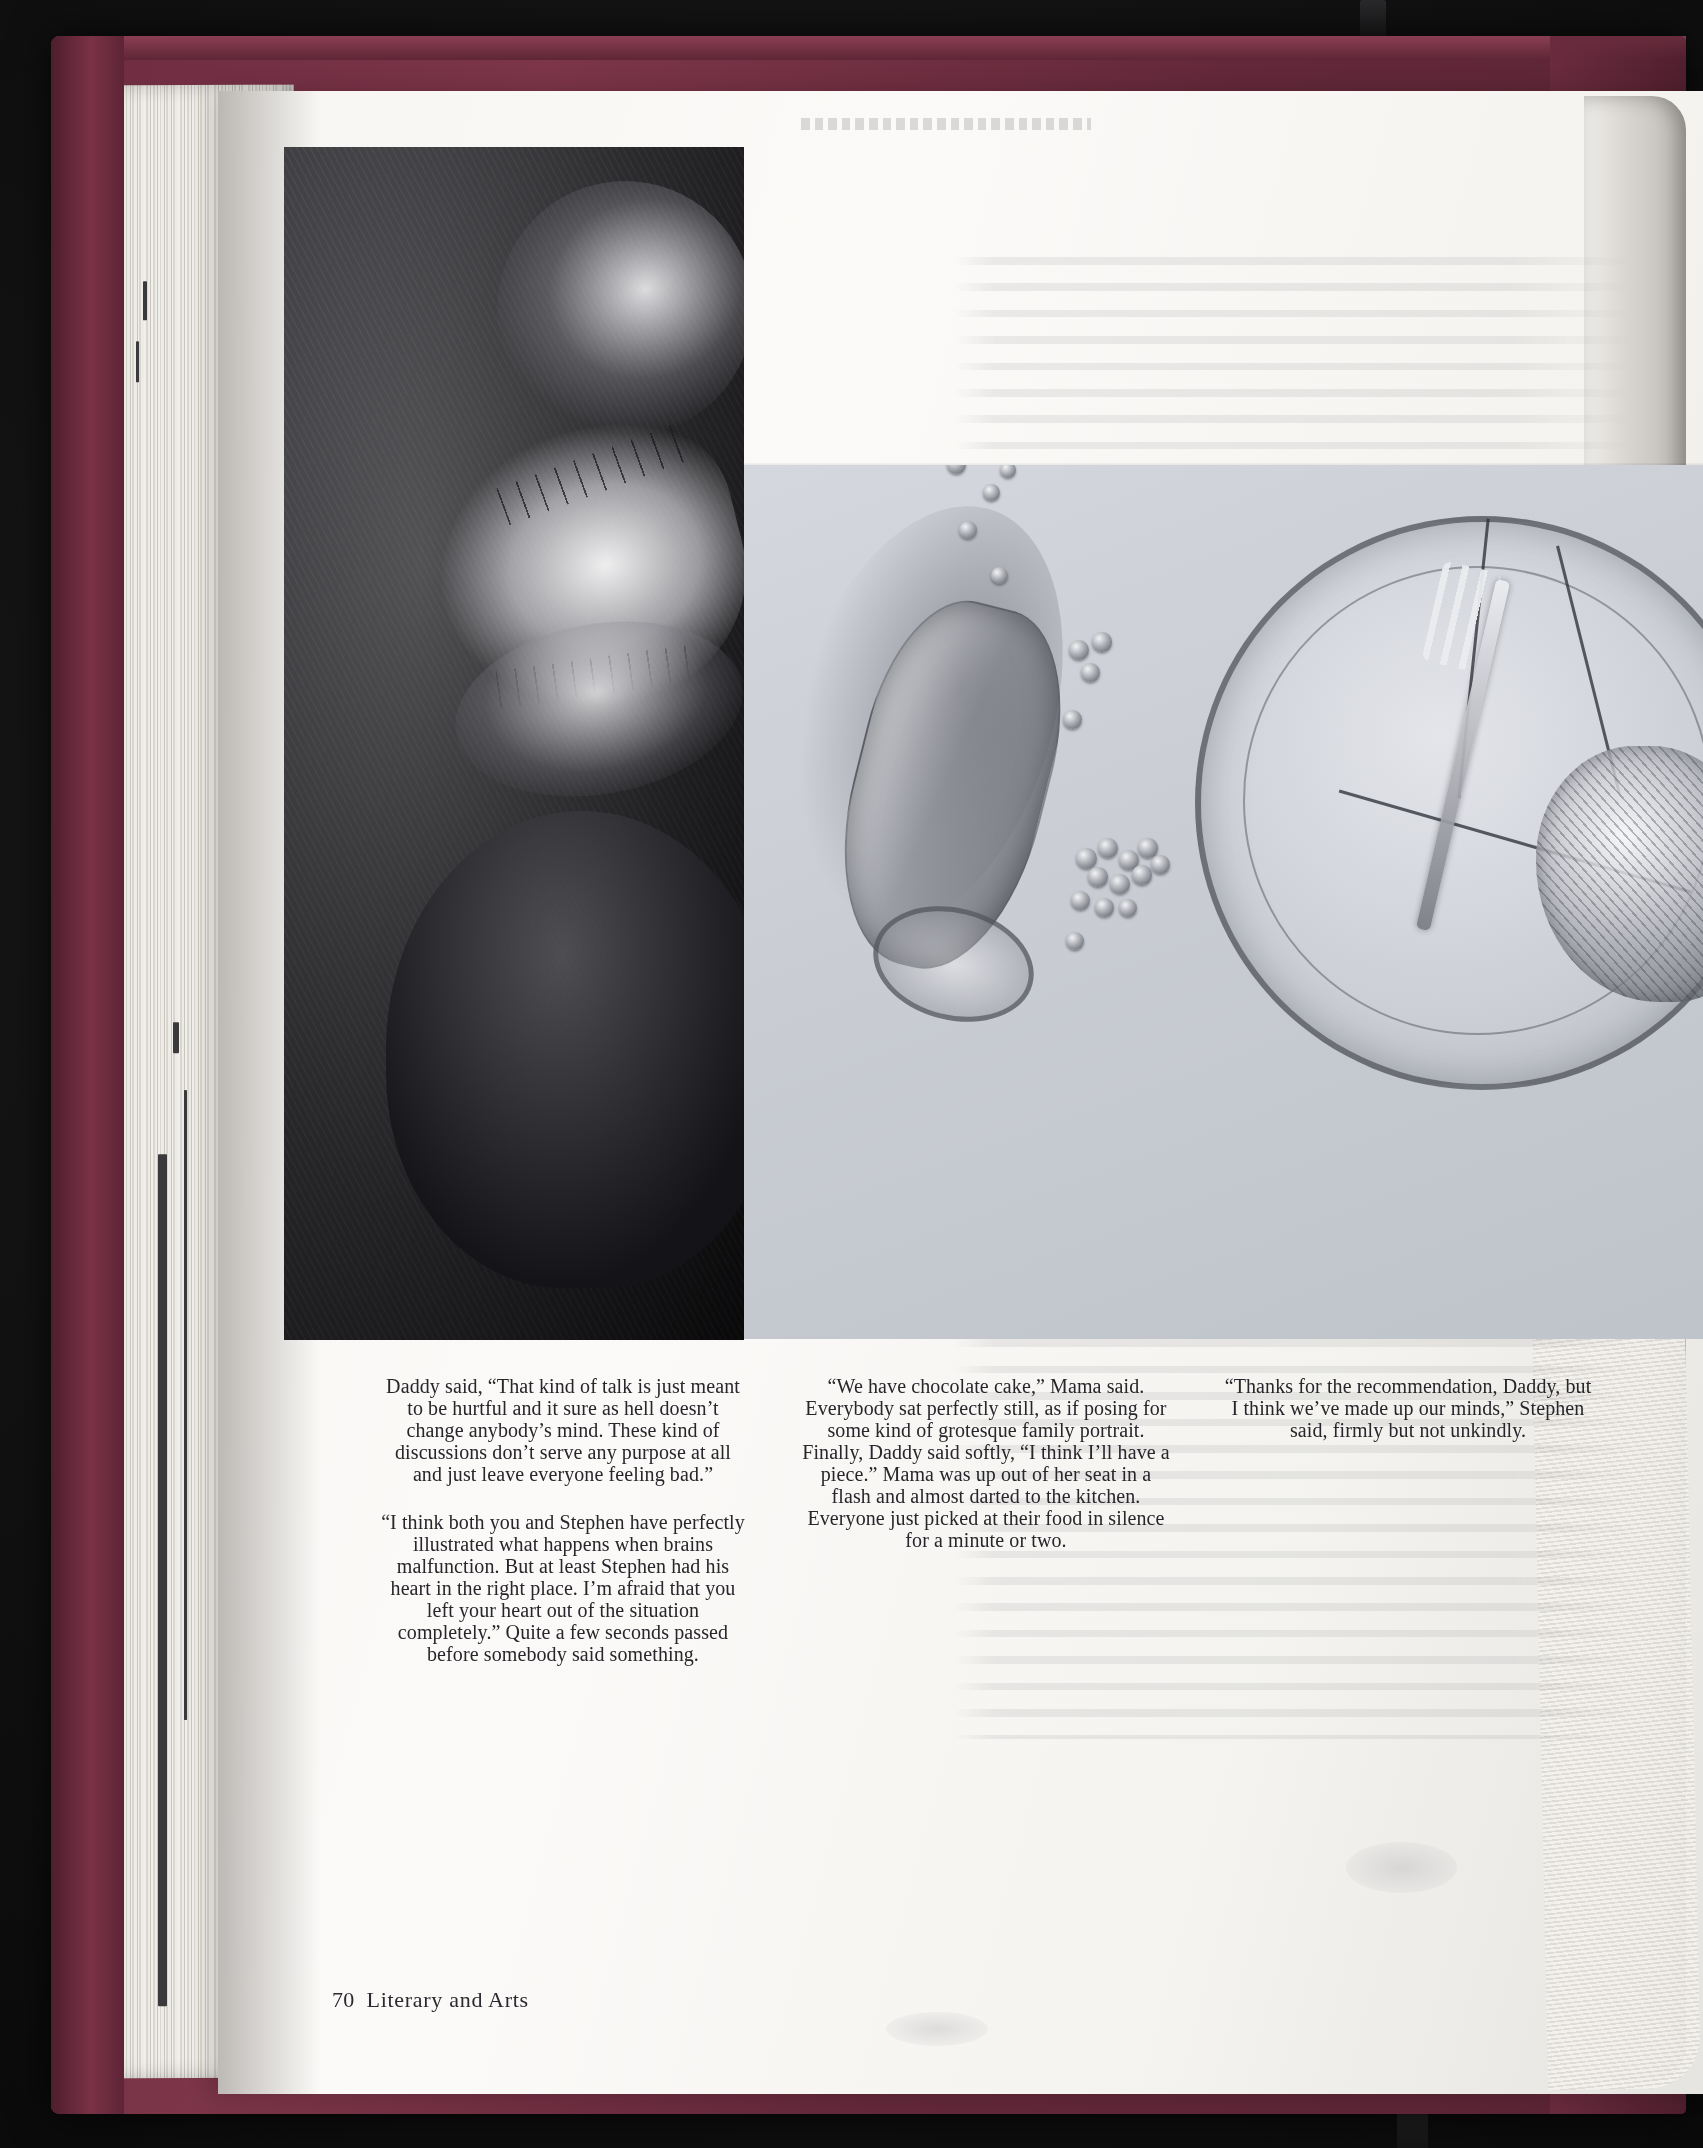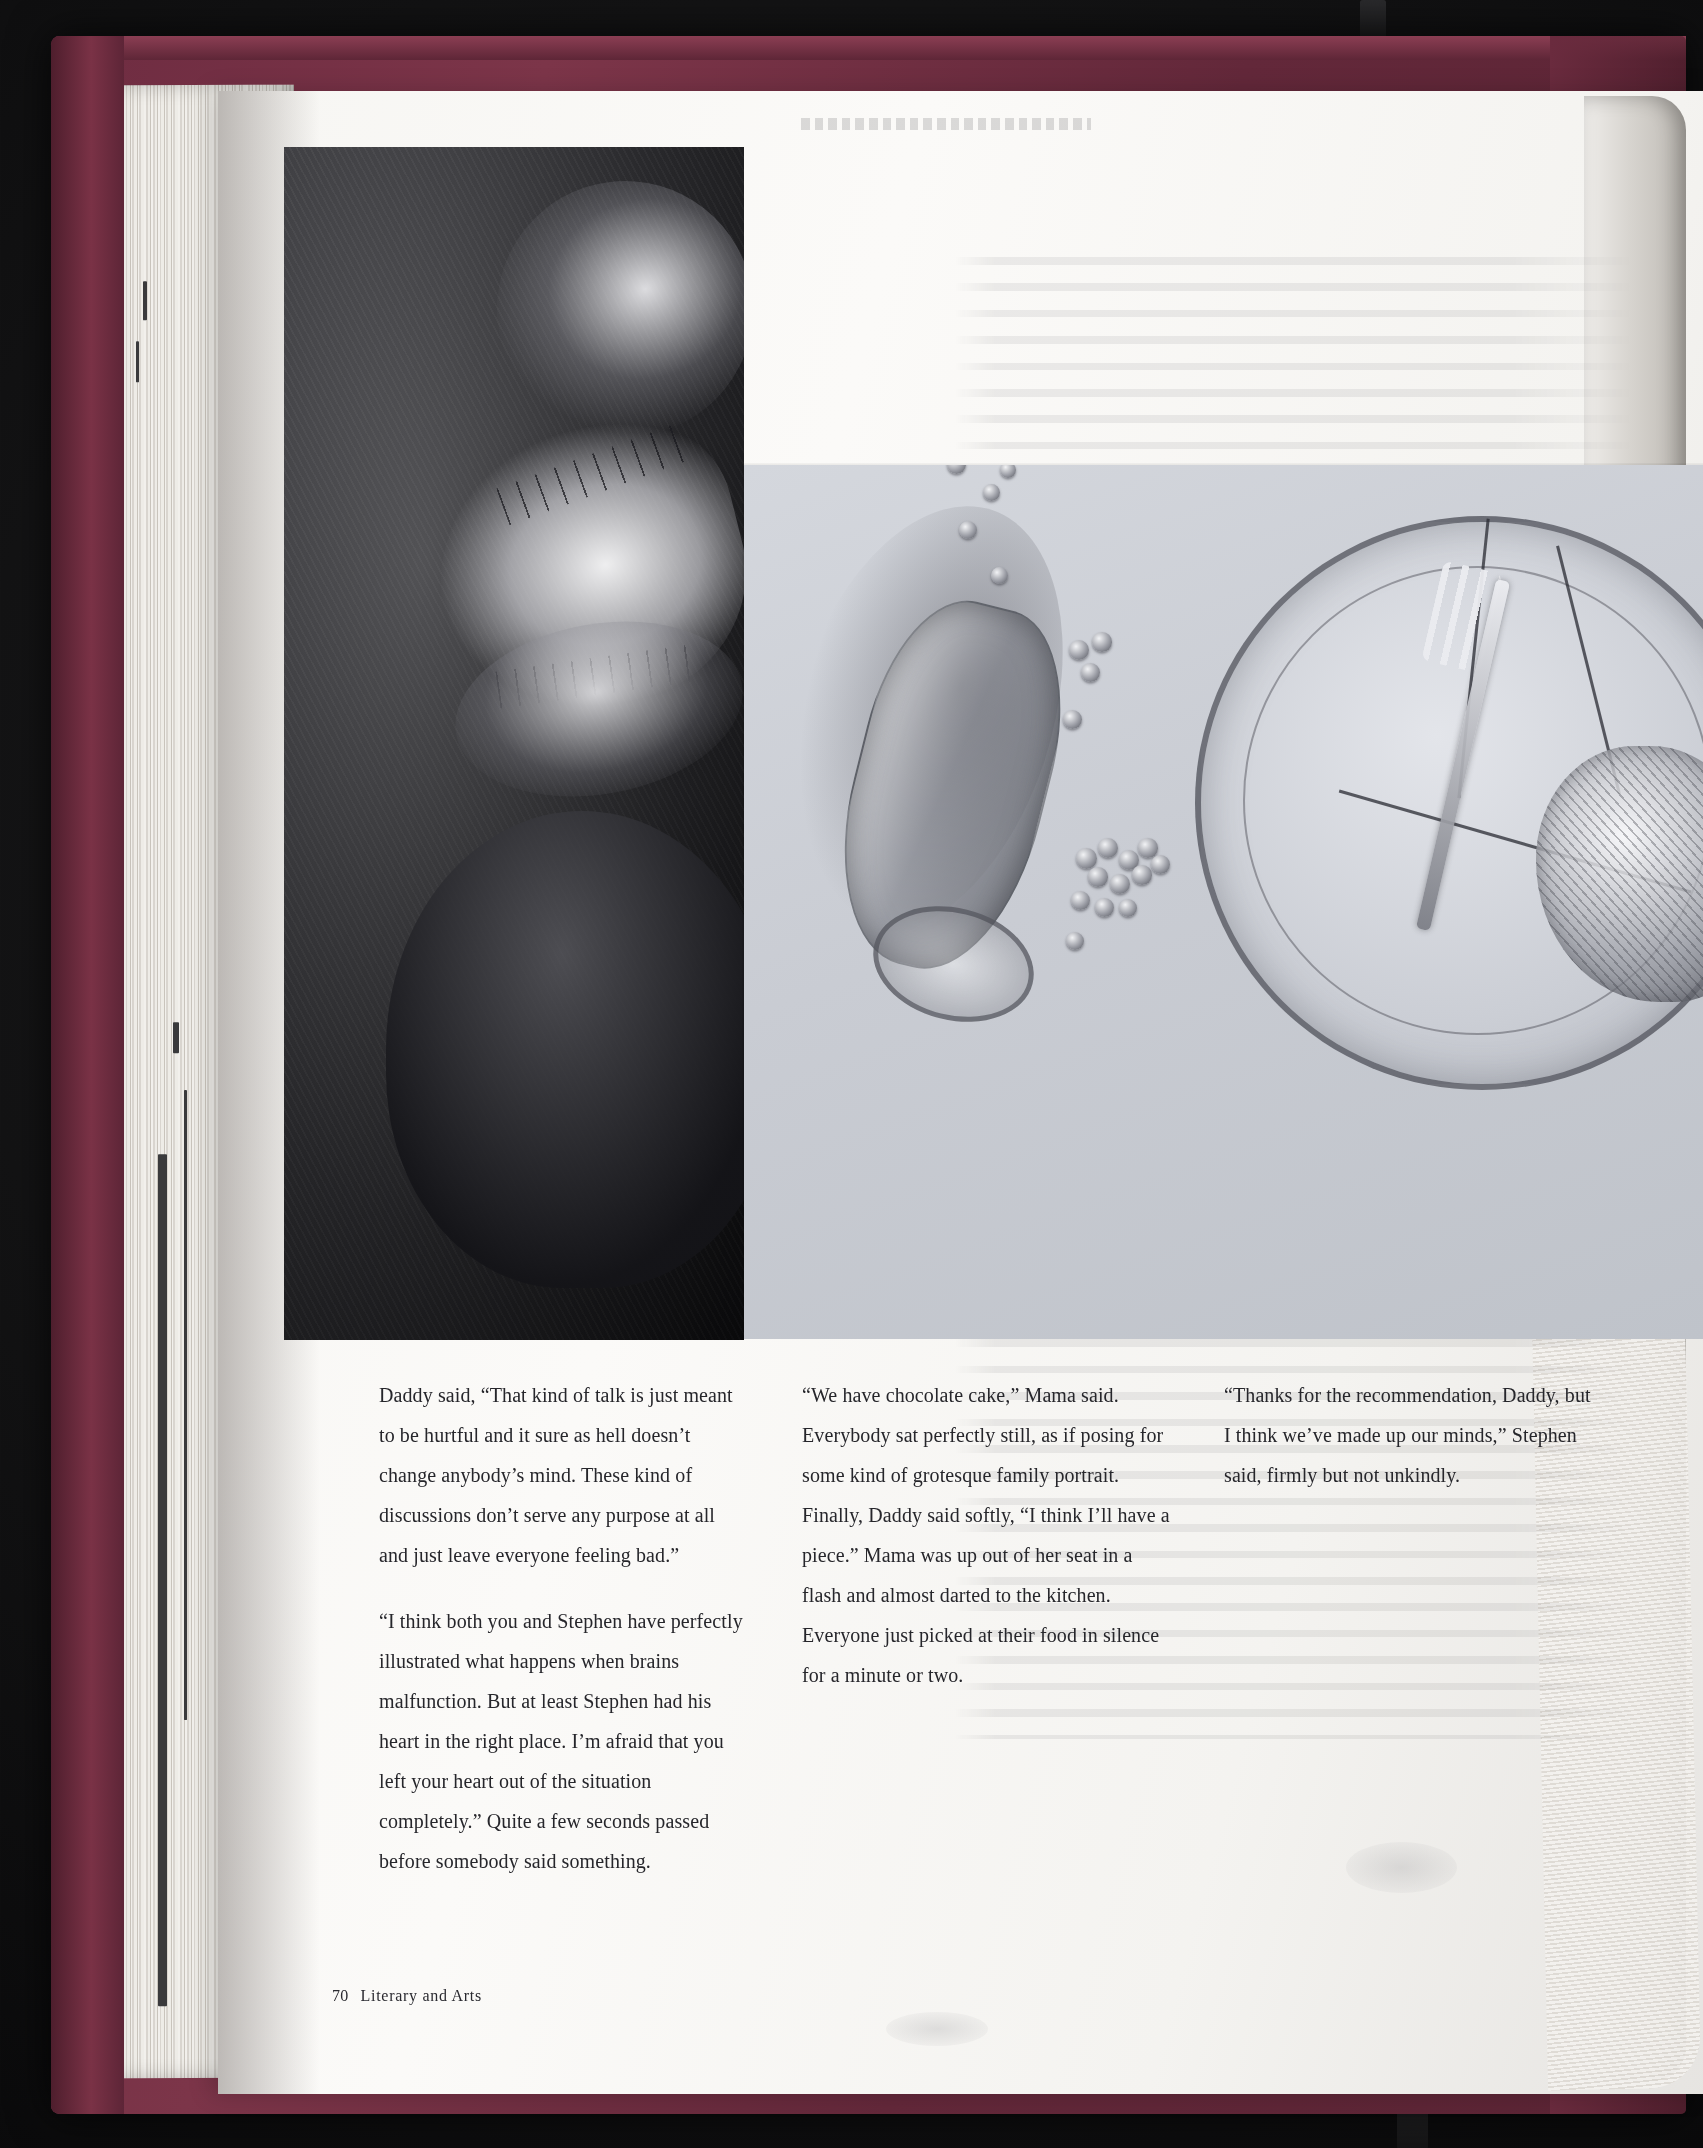--- a/index.html
+++ b/index.html
@@ -353,36 +353,37 @@
     top: 1339px;
     width: 1329px;
     height: 477px;
   }
   .col {
     position: absolute;
     top: 0;
     width: 368px;
     font-family: "Liberation Serif", serif;
     font-size: 20px;
-    line-height: 40px;
+    line-height: 22px;
     color: #26262b;
     letter-spacing: 0.1px;
+    text-align: center;
   }
   #col-1 { left: 95px; }
   #col-2 { left: 518px; }
   #col-3 { left: 940px; }
   .col p { margin: 0 0 25.6px 0; }
 
   
   #footer {
     position: absolute;
     left: 281px;
     top: 1951px;
     font-family: "Liberation Serif", serif;
-    font-size: 16px;
+    font-size: 22px;
     color: #2a2a30;
     letter-spacing: 0.3px;
   }
   #footer .pageno { margin-right: 12px; }
   #footer .secname { letter-spacing: 0.7px; }
 
   
   .smudge {
     position: absolute;
     background: radial-gradient(ellipse at 50% 50%, rgba(90,90,98,0.16), rgba(0,0,0,0));

